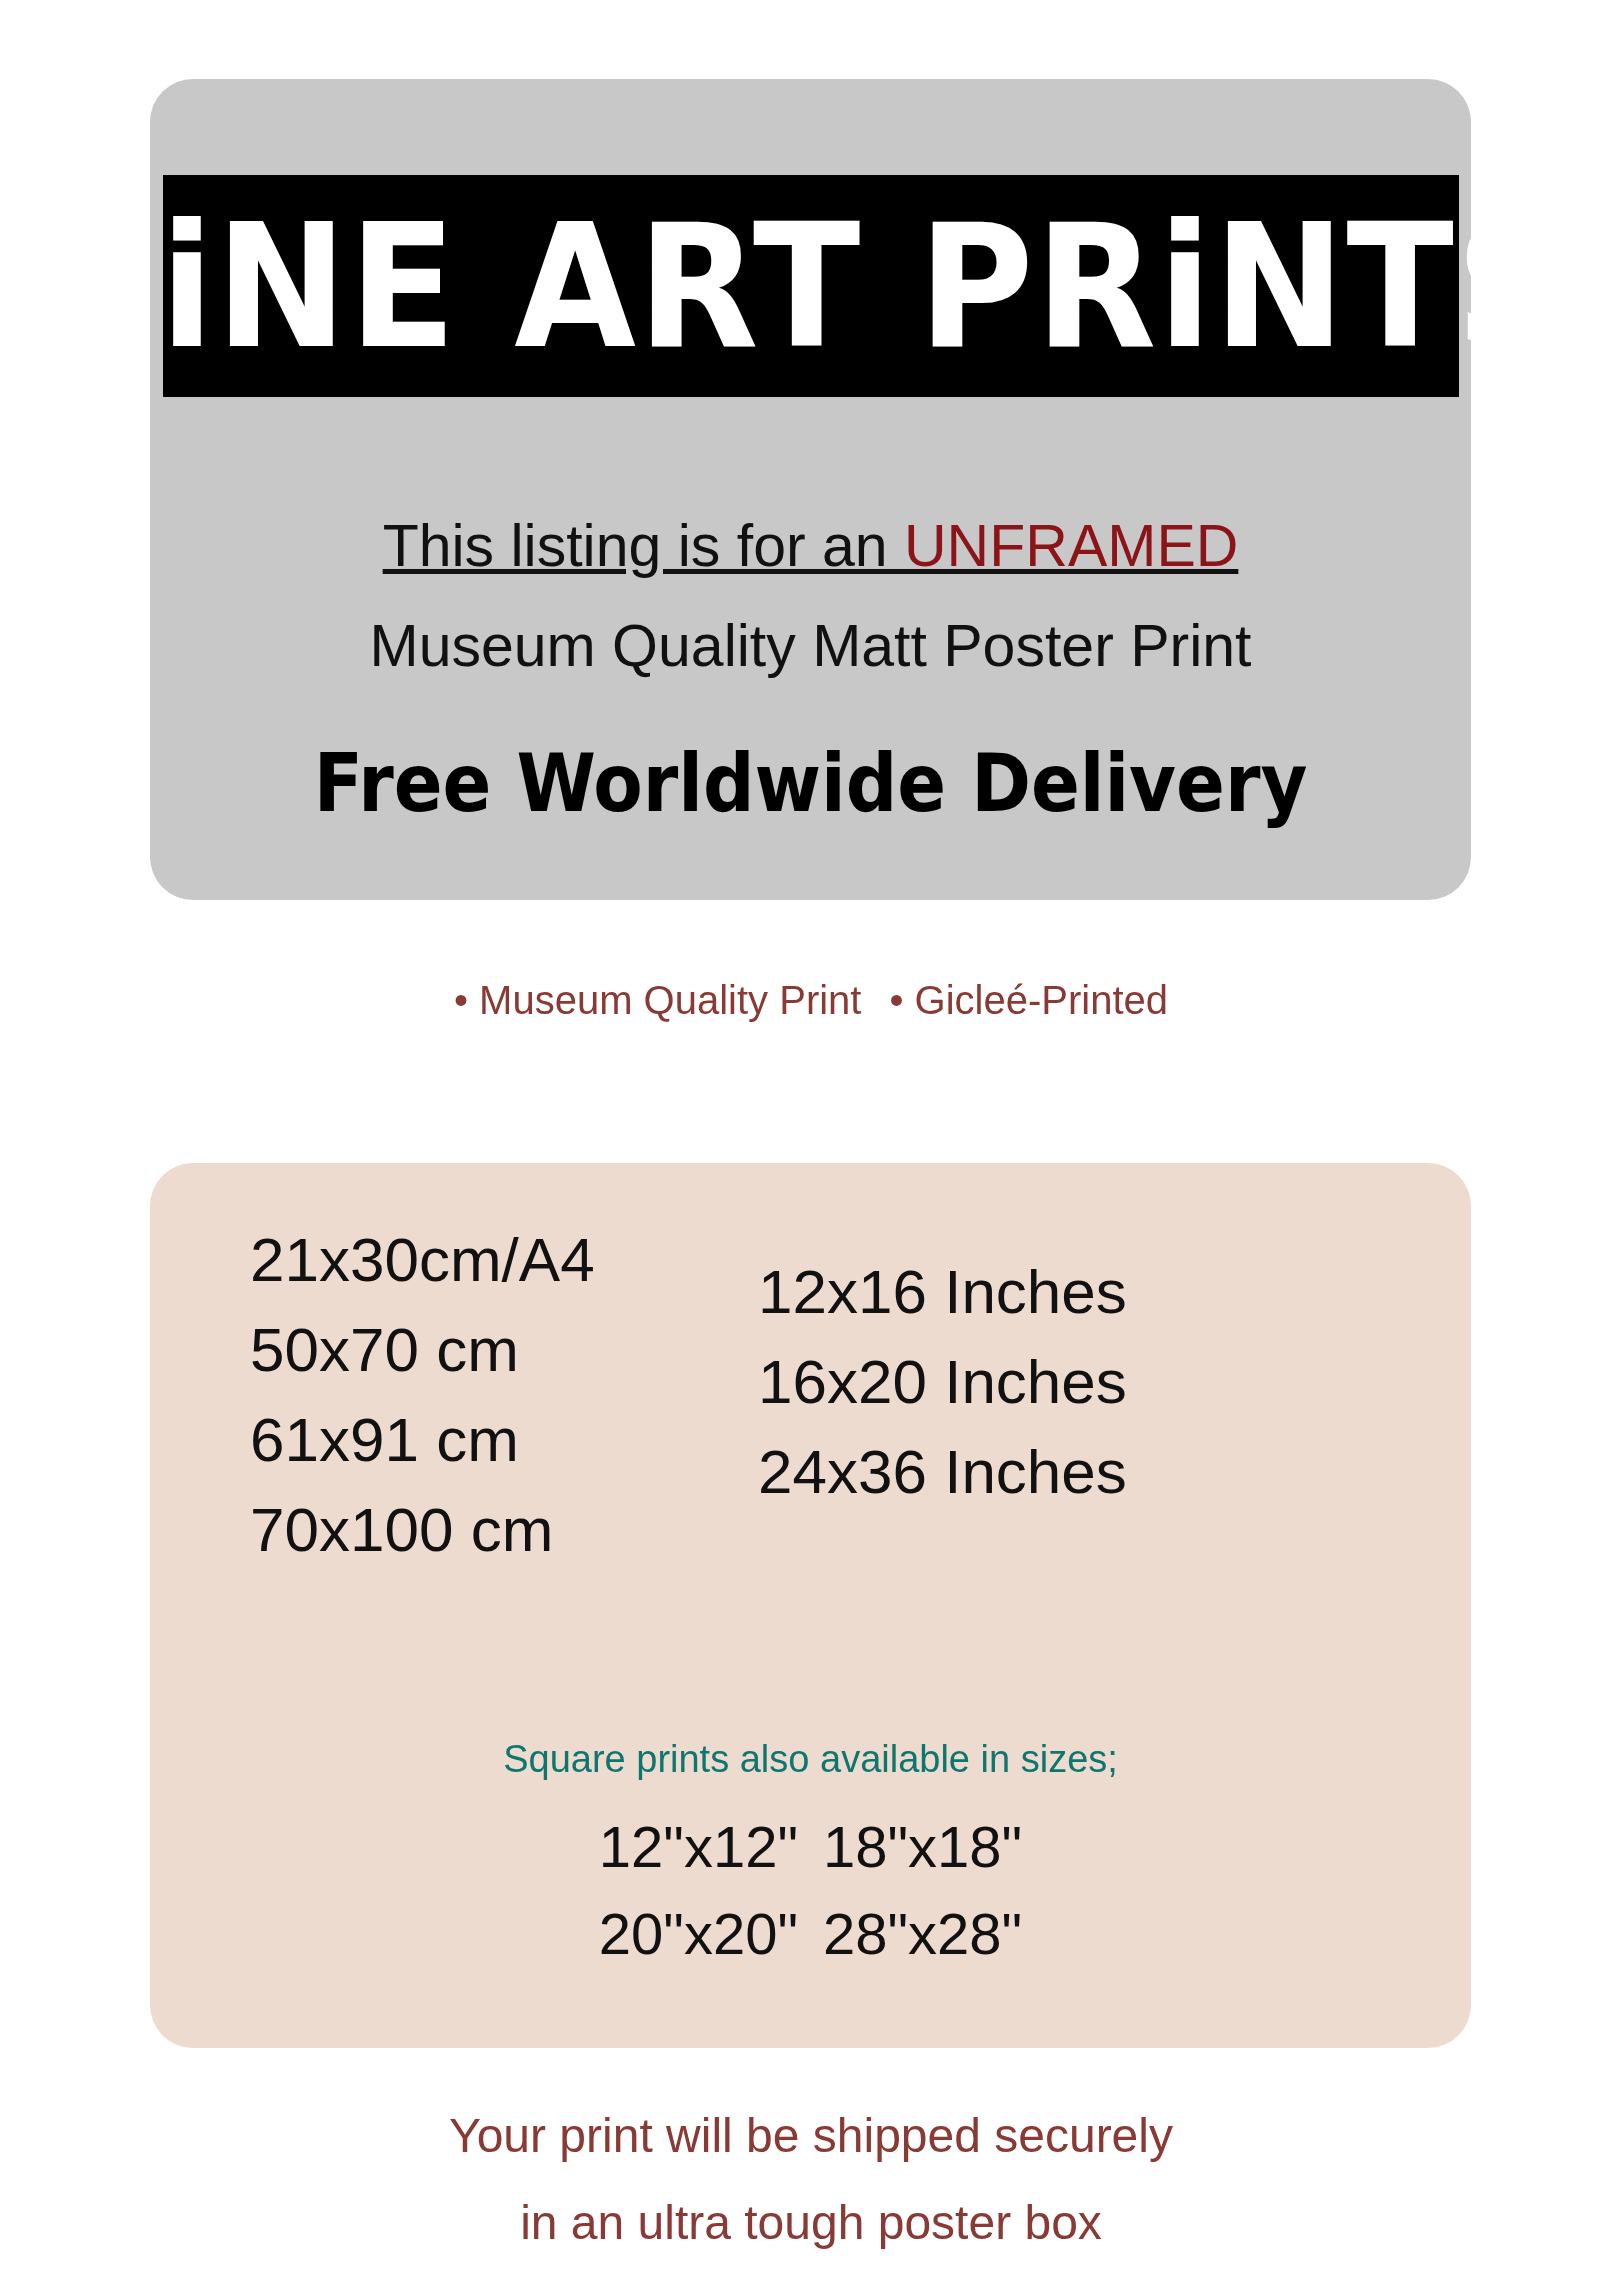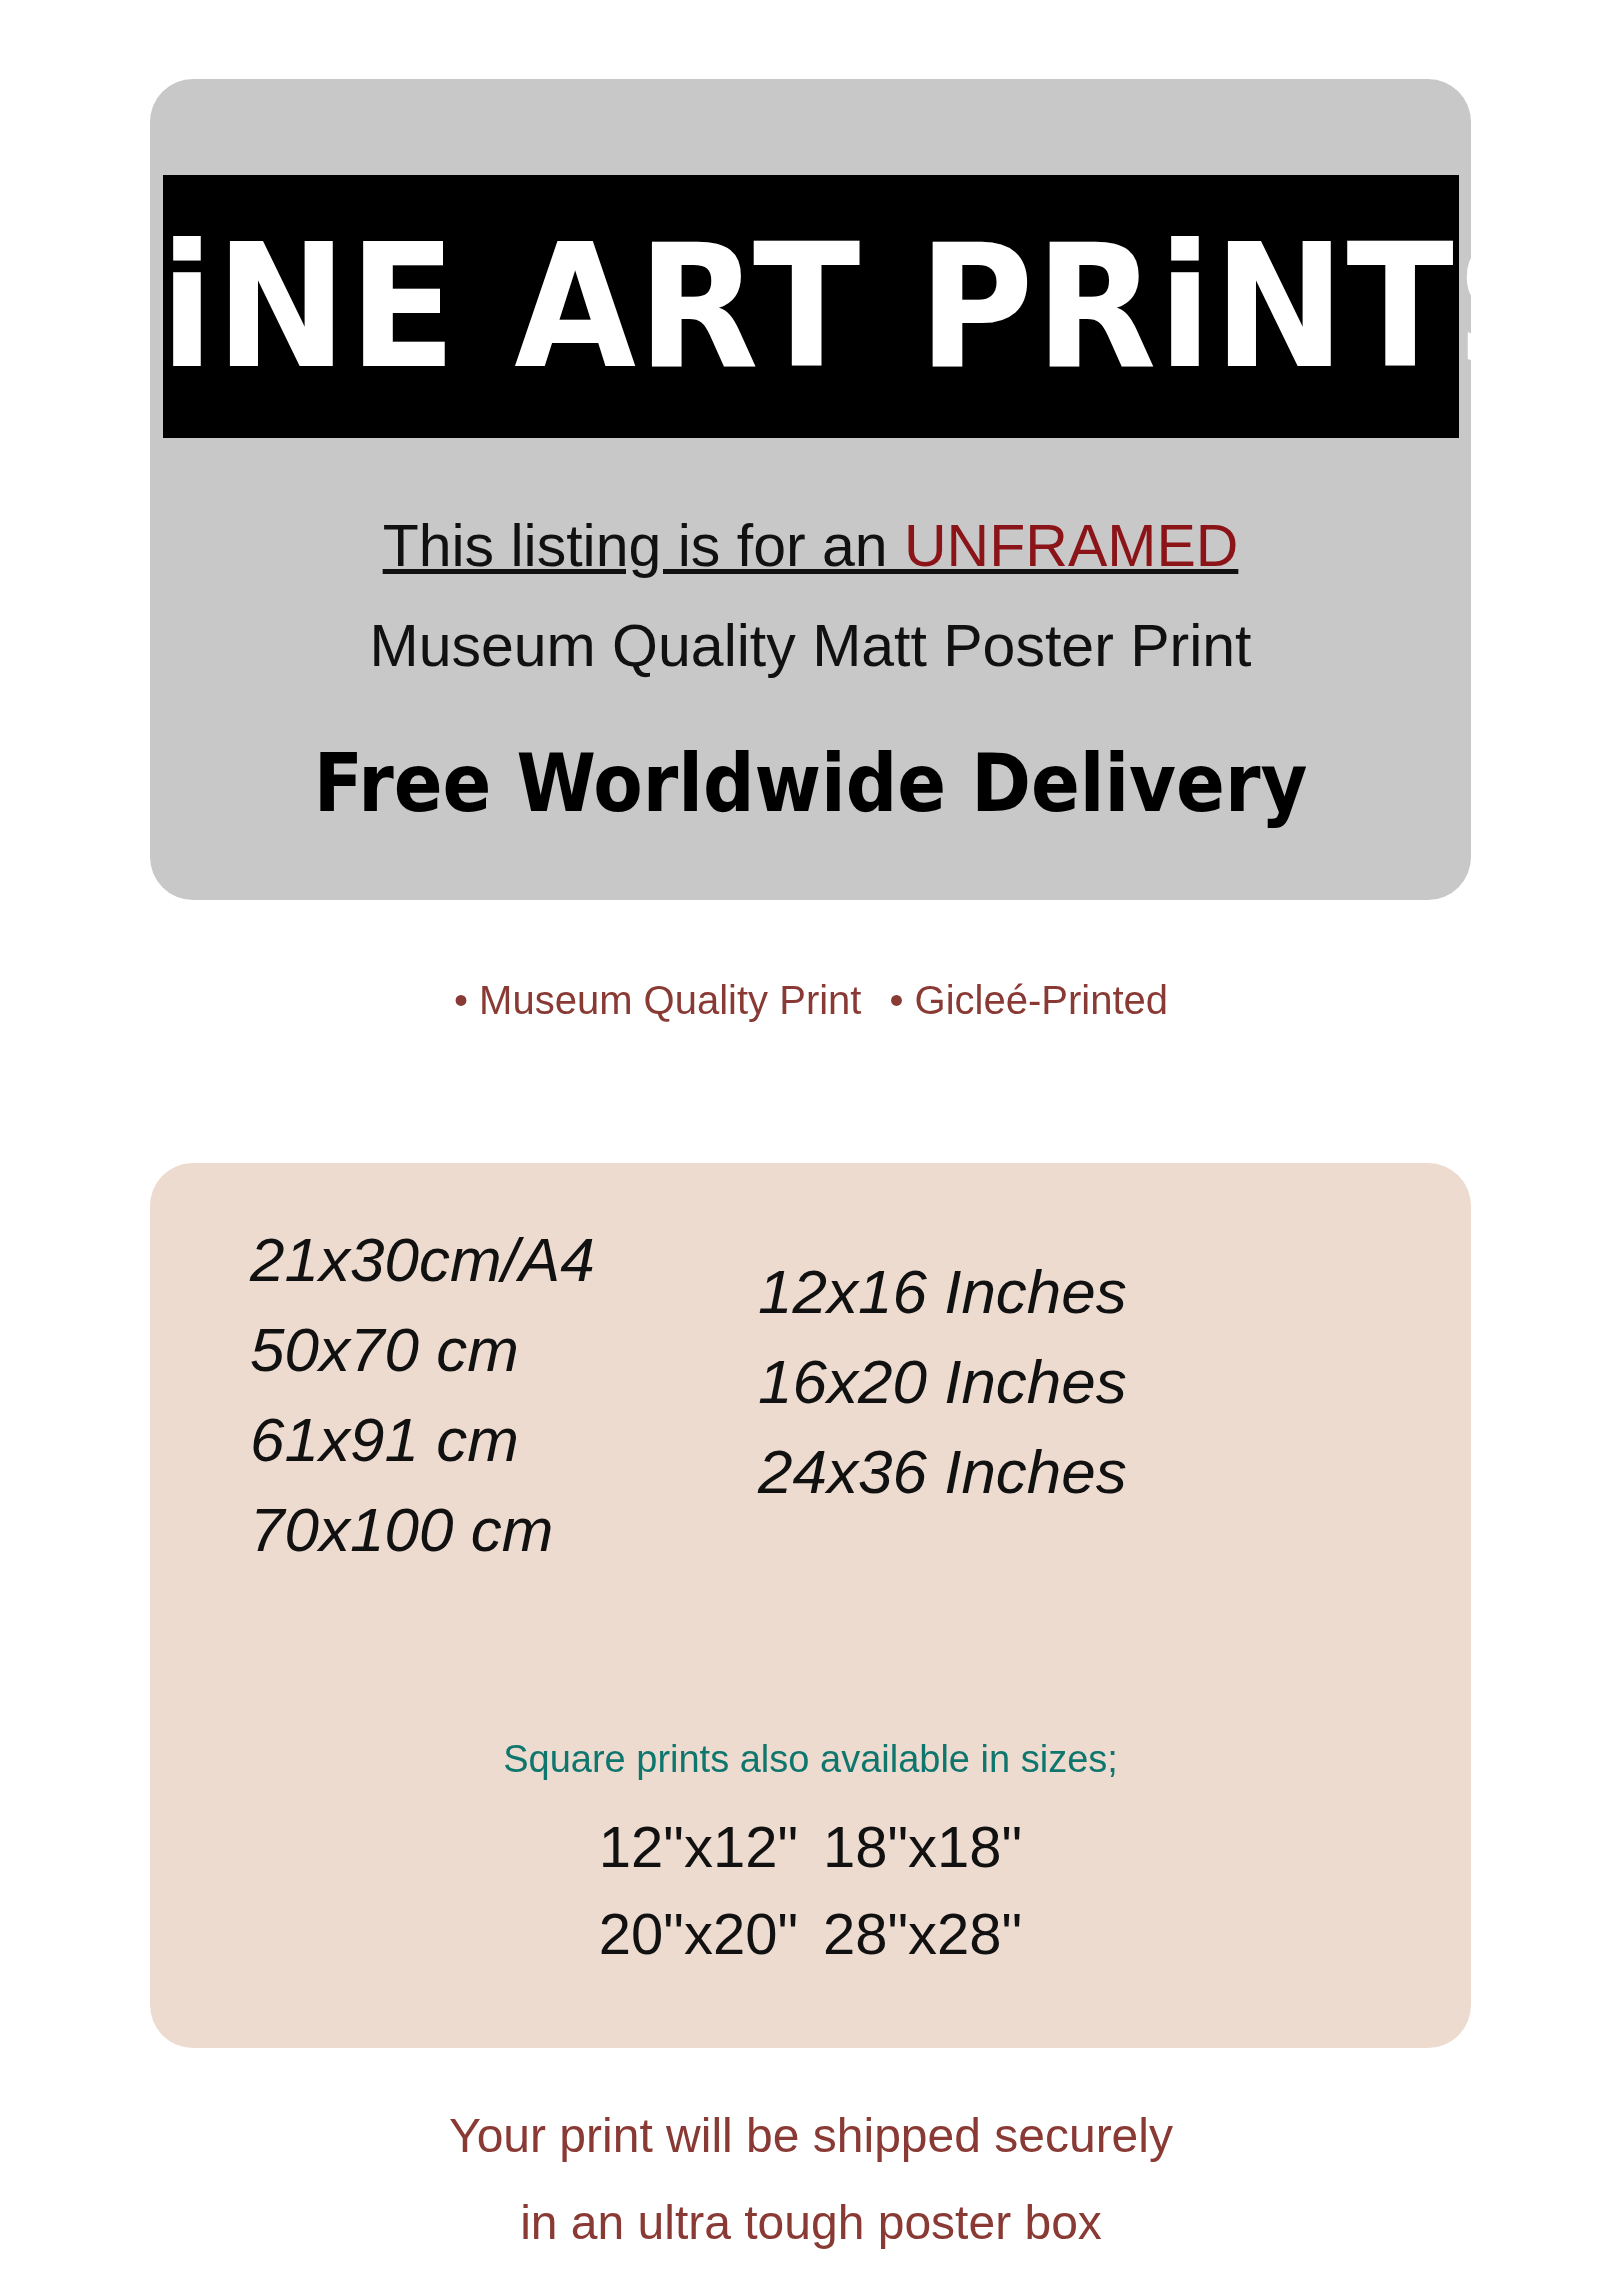--- a/index.html
+++ b/index.html
@@ -31,21 +31,21 @@
     background: #c8c8c8;
     border-radius: 43px;
     box-sizing: border-box;
   }
 
   .title-bar {
     position: absolute;
     left: 12.5px;
     top: 96px;
     width: 1296px;
-    height: 263px;
+    height: 222px;
     background: #000000;
     display: flex;
     align-items: center;
     justify-content: center;
     box-sizing: border-box;
   }
 
   .title-text {
     color: #ffffff;
     font-family: "DejaVu Sans", sans-serif;
@@ -145,21 +145,20 @@
     width: 583px;
     margin-left: 0px;
     text-align: left;
     padding-top: 32px;
   }
   .size-item {
     font-size: 62px;
     line-height: 90px;
     color: #111111;
     white-space: nowrap;
-    font-style: italic;
   }
 
   .square-note {
     position: absolute;
     left: 0;
     top: 575px;
     width: 1321px;
     text-align: center;
     font-size: 38px;
     color: #0f766e;

